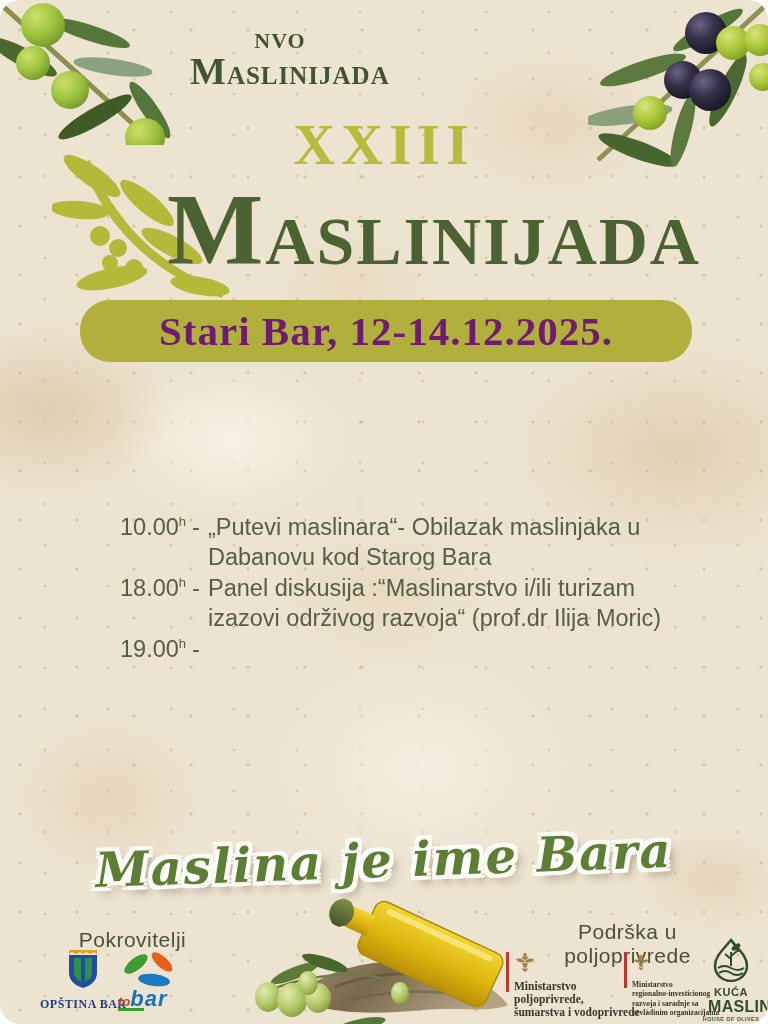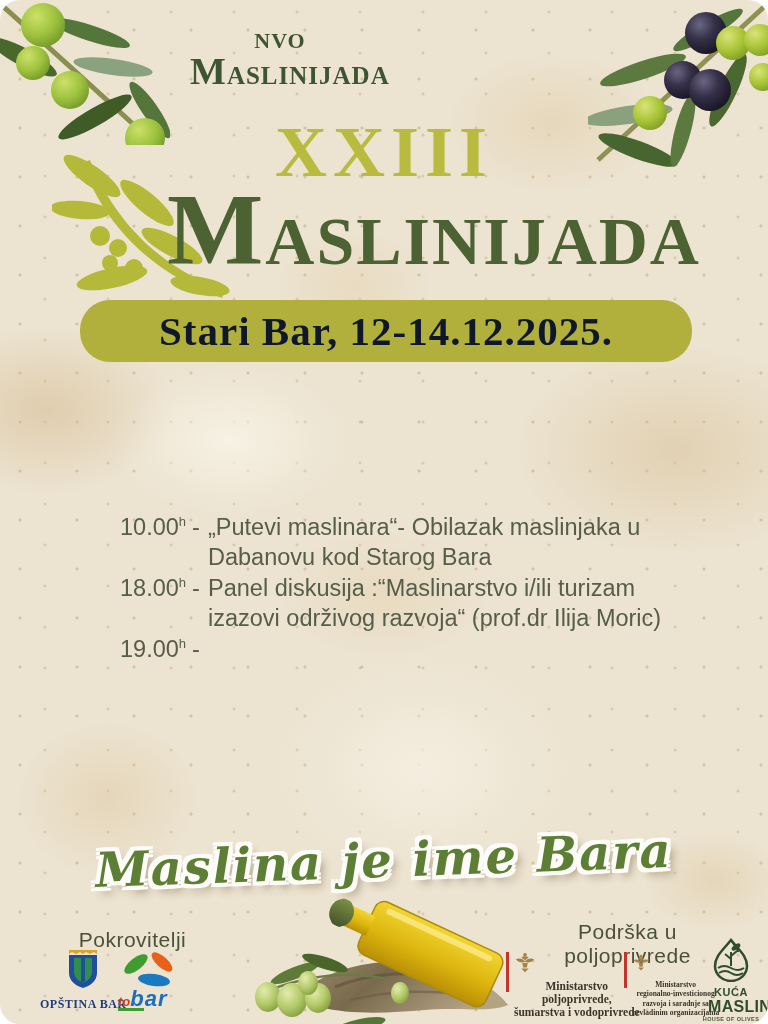--- a/index.html
+++ b/index.html
@@ -27,37 +27,37 @@
   .org{color:#3e5531;font-family:"Liberation Serif",serif;text-align:center;line-height:1.02;}
   .org .l1{font-weight:700;font-size:22px;letter-spacing:1px;}
   .org .l2{font-weight:700;font-size:25px;letter-spacing:1px;text-transform:uppercase;}
   .org .l2::first-letter{font-size:38px;}
   #org1{left:190px;top:30px;width:180px;}
   #org2{left:380px;top:28px;width:230px;}
   
   .edition{
     left:0;top:116px;width:768px;text-align:center;
     font-family:"Liberation Serif",serif;font-weight:700;
-    font-size:72px;line-height:1;color:#b9bb3e;letter-spacing:6px;
+    font-size:58px;line-height:1;color:#b9bb3e;letter-spacing:6px;
   }
   .title-name{
     left:120px;top:176px;width:628px;text-align:center;
     font-family:"Liberation Serif",serif;font-weight:700;
     font-size:68px;line-height:1.05;color:#4c6233;letter-spacing:2px;
     text-transform:uppercase;
   }
   .title-name::first-letter{font-size:102px;}
   
   .banner{
     left:80px;top:300px;width:612px;height:62px;border-radius:30px;
     background:#b2b03c;display:flex;align-items:center;justify-content:center;
   }
   .banner span{
     font-family:"Liberation Serif",serif;font-weight:700;font-size:41px;
-    color:#0f172a;letter-spacing:1px;
+    color:#701a75;letter-spacing:1px;
   }
   
   .sched-head{left:120px;top:455px;width:560px;white-space:nowrap;}
   .sched-head .day{font-weight:800;font-size:30px;color:#57652c;letter-spacing:.5px;}
   .sched-head .loc{font-size:24px;color:#565d49;margin-left:8px;}
   .sched{left:120px;top:512px;width:560px;color:#565d49;font-size:23.5px;line-height:1.28;}
   .sched-item{display:flex;margin-bottom:1px;}
   .s-time{width:64px;flex:none;}
   .s-time sup{font-size:13px;}
   .s-sep{width:24px;flex:none;text-align:center;}
@@ -81,21 +81,21 @@
   .opstina{left:40px;top:948px;width:85px;text-align:center;}
   .opstina .lbl{margin-top:3px;font-family:"Liberation Serif",serif;font-weight:700;
     font-size:12px;color:#1d3e7e;letter-spacing:.5px;white-space:nowrap;}
   .tobar{left:118px;top:952px;width:70px;}
   .tobar-word{margin-top:-4px;font-style:italic;white-space:nowrap;line-height:1;}
   .tobar-to{color:#d33a1e;font-size:13px;font-weight:700;}
   .tobar-bar{color:#1a6fbe;font-size:22px;font-weight:800;letter-spacing:1px;}
   .tobar-under{width:26px;height:3px;background:#3f9c30;margin-top:-2px;}
   .ministry{display:flex;align-items:flex-start;}
   .m-bar{width:3px;background:#c2352b;flex:none;margin-right:5px;}
-  .m-lines{font-family:"Liberation Serif",serif;font-weight:700;color:#3a342c;text-align:center;}
+  .m-lines{font-family:"Liberation Serif",serif;font-weight:700;color:#3a342c;}
   #ministry1{left:506px;top:952px;}
   #ministry1 .m-bar{height:40px;}
   #ministry1 .m-lines{font-size:11.5px;line-height:1.15;}
   #ministry2{left:624px;top:952px;}
   #ministry2 .m-bar{height:36px;}
   #ministry2 .m-lines{font-size:7.5px;line-height:1.25;}
   .m-emblem{height:22px;margin-bottom:2px;}
   .kuca{left:700px;top:938px;width:62px;text-align:center;color:#2f4d2a;}
   .kuca .k1{font-weight:800;font-size:11px;letter-spacing:.5px;line-height:1.1;}
   .kuca .k2{font-weight:800;font-size:16px;letter-spacing:.3px;line-height:1.1;margin-left:8px;}

